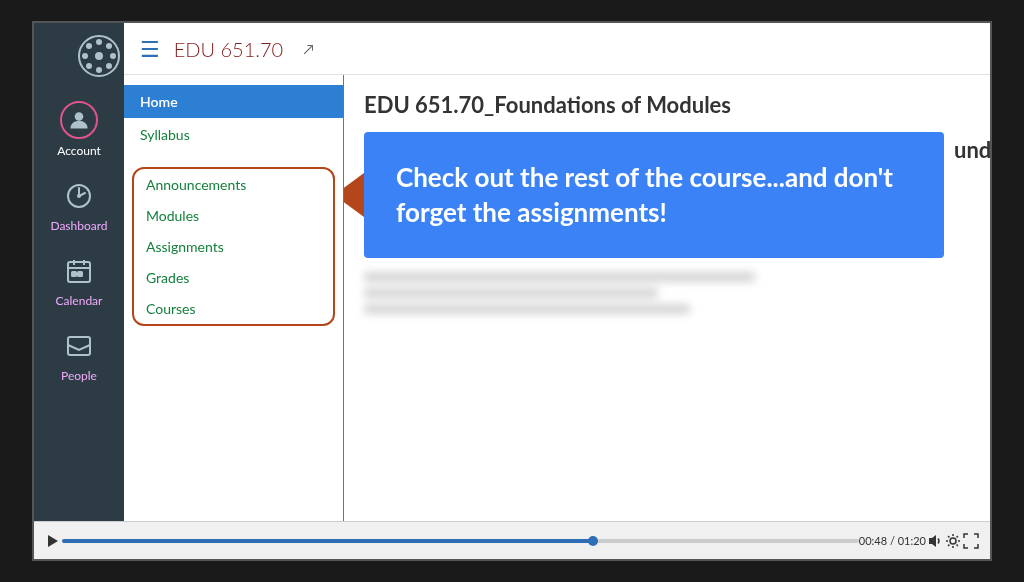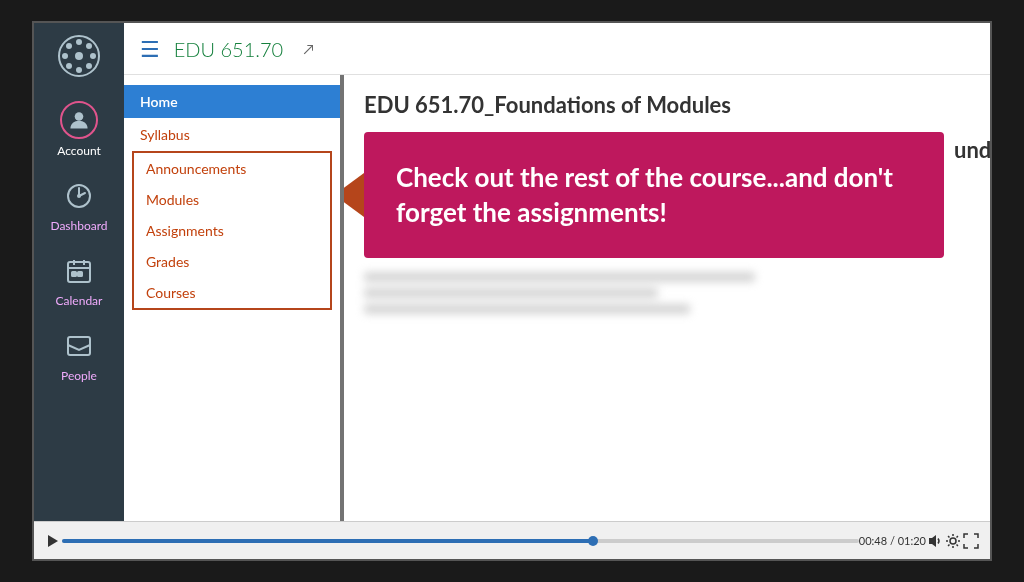--- a/index.html
+++ b/index.html
@@ -29,21 +29,21 @@
       display: flex;
       overflow: hidden;
     }
 
     
     .sidebar {
       width: 90px;
       background: #2d3b45;
       display: flex;
       flex-direction: column;
-      align-items: center;
+      align-items: flex-end;
       padding-top: 8px;
       flex-shrink: 0;
     }
 
     .sidebar-logo {
       width: 50px;
       height: 50px;
       margin-bottom: 10px;
       display: flex;
       align-items: center;
@@ -117,61 +117,61 @@
     .hamburger-icon {
       color: #2d6eb4;
       font-size: 22px;
       margin-right: 14px;
       cursor: pointer;
     }
 
     .header-title {
       font-size: 20px;
       font-weight: 300;
-      color: #15803d;
+      color: #7f1d1d;
     }
 
     .cursor-icon {
       margin-left: 20px;
       color: #666;
       font-size: 14px;
     }
 
     
     .content-body {
       display: flex;
       flex: 1;
       overflow: hidden;
     }
 
     
     .course-nav {
       width: 220px;
       flex-shrink: 0;
       padding: 10px 0;
-      border-right: 4px solid #737373;
+      border-right: 1px solid #737373;
     }
 
     .course-nav-item {
       padding: 8px 16px;
       cursor: pointer;
       font-size: 14px;
-      color: #c2410c;
+      color: #15803d;
     }
 
     .course-nav-item.active {
       background: #2d7fd3;
       color: #fff;
       font-weight: 600;
     }
 
     .course-nav-group {
       border: 2px solid #b5451b;
-      margin: 0 8px;
-      border-radius: 0;
+      margin: 16px 8px;
+      border-radius: 12px;
     }
 
     .course-nav-group .course-nav-item {
       padding: 7px 12px;
     }
 
     
     .course-content {
       flex: 1;
       padding: 16px 20px;
@@ -181,21 +181,21 @@
 
     .course-title {
       font-size: 22px;
       font-weight: bold;
       color: #333;
       margin-bottom: 14px;
     }
 
     
     .callout-box {
-      background: #be185d;
+      background: #3b82f6;
       color: #fff;
       padding: 28px 32px;
       font-size: 26px;
       font-weight: bold;
       line-height: 1.35;
       border-radius: 4px;
       position: relative;
       width: 580px;
       max-width: 100%;
     }

